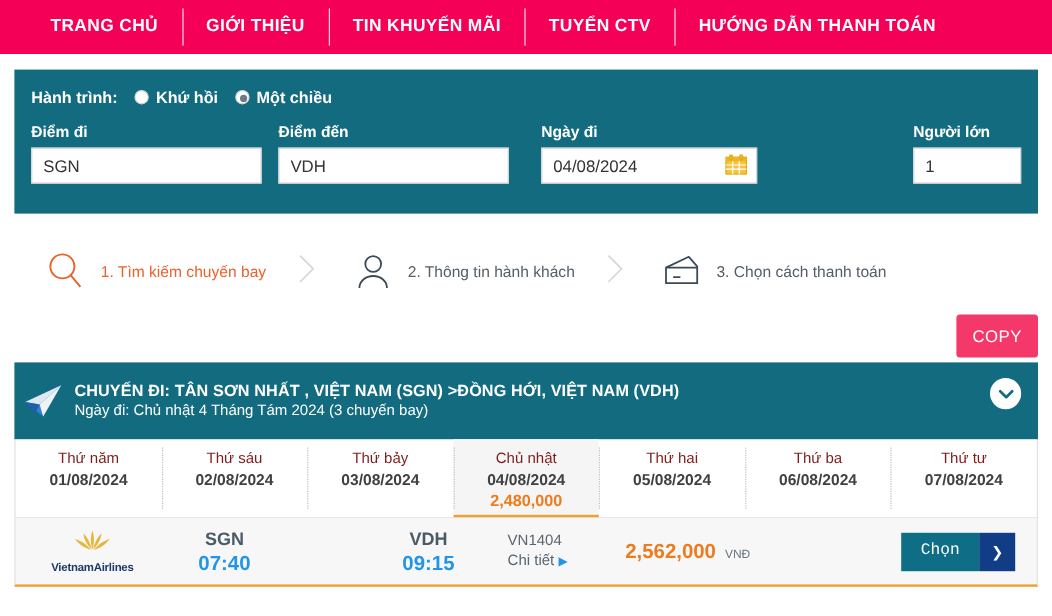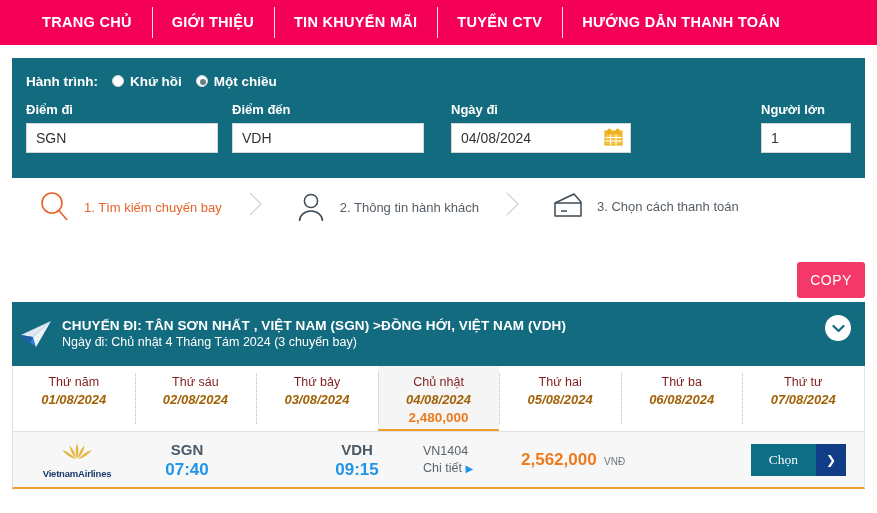--- a/index.html
+++ b/index.html
@@ -82,21 +82,21 @@
   .gap-b { width: 27px; }
   .spacer { flex: 1; }
 
   .cal-icon {
     position: absolute; right: 8px; top: 26px;
     width: 19px; height: 18px; cursor: pointer;
   }
 
   
   .steps {
-    display: flex; align-items: flex-start;
+    display: flex; align-items: center;
     height: 72px; padding: 0 34px; margin-top: 12px;
   }
   .step { display: flex; align-items: center; }
   .step-icon { width: 42px; display: flex; justify-content: center; }
   .step-text { font-size: 13px; margin-left: 8px; white-space: nowrap; }
   .step-text.active { color: #e8622a; }
   .step-text.idle { color: #555e66; }
   .chev-sep { margin: 0 24px; opacity: .55; }
 
   
@@ -144,21 +144,21 @@
   .date-cell + .date-cell::before {
     content: ""; position: absolute; left: 0; top: 7px; bottom: 7px;
     border-left: 1px dotted #bdbdbd;
   }
   .date-cell.selected { background: #f5f5f5; }
   .date-cell.selected::after {
     content: ""; position: absolute; left: 0; right: 0; bottom: 0;
     height: 2px; background: #f0a030;
   }
   .dow { font-size: 12.5px; color: #7f1d1d; line-height: 17px; }
-  .dnum { font-size: 13px; color: #a16207; font-weight: bold; line-height: 18px; font-style: italic; }
+  .dnum { font-size: 13px; color: #404040; font-weight: bold; line-height: 18px; }
   .dprice { font-size: 13.5px; color: #ee7b1d; font-weight: bold; line-height: 18px; }
 
   
   .flight-row {
     display: flex; align-items: center;
     background: #f7f7f7; height: 57px;
     border: 1px solid #e2e2e2; border-top: none;
     border-bottom: 2px solid #f0a030;
     padding: 0 10px;
   }
@@ -179,21 +179,21 @@
   .fl-price { font-size: 17px; color: #ee7b1d; font-weight: bold; }
   .fl-cur { font-size: 10px; color: #6b7780; font-weight: normal; margin-left: 3px; }
   .choose-btn {
     display: flex; align-items: stretch;
     width: 95px; height: 32px; cursor: pointer;
     border: none; padding: 0; margin-right: 8px;
   }
   .choose-main {
     background: #0d6e86; color: #ffffff; font-size: 13.5px;
     flex: 1; display: flex; align-items: center; justify-content: center;
-    font-family: Liberation Serif, serif;
+    font-family: Liberation Mono, monospace;
   }
   .choose-arrow {
     background: #103d86; color: #ffffff; width: 30px;
     display: flex; align-items: center; justify-content: center;
     font-size: 12px;
   }
 </style>
 </head>
 <body>
 

